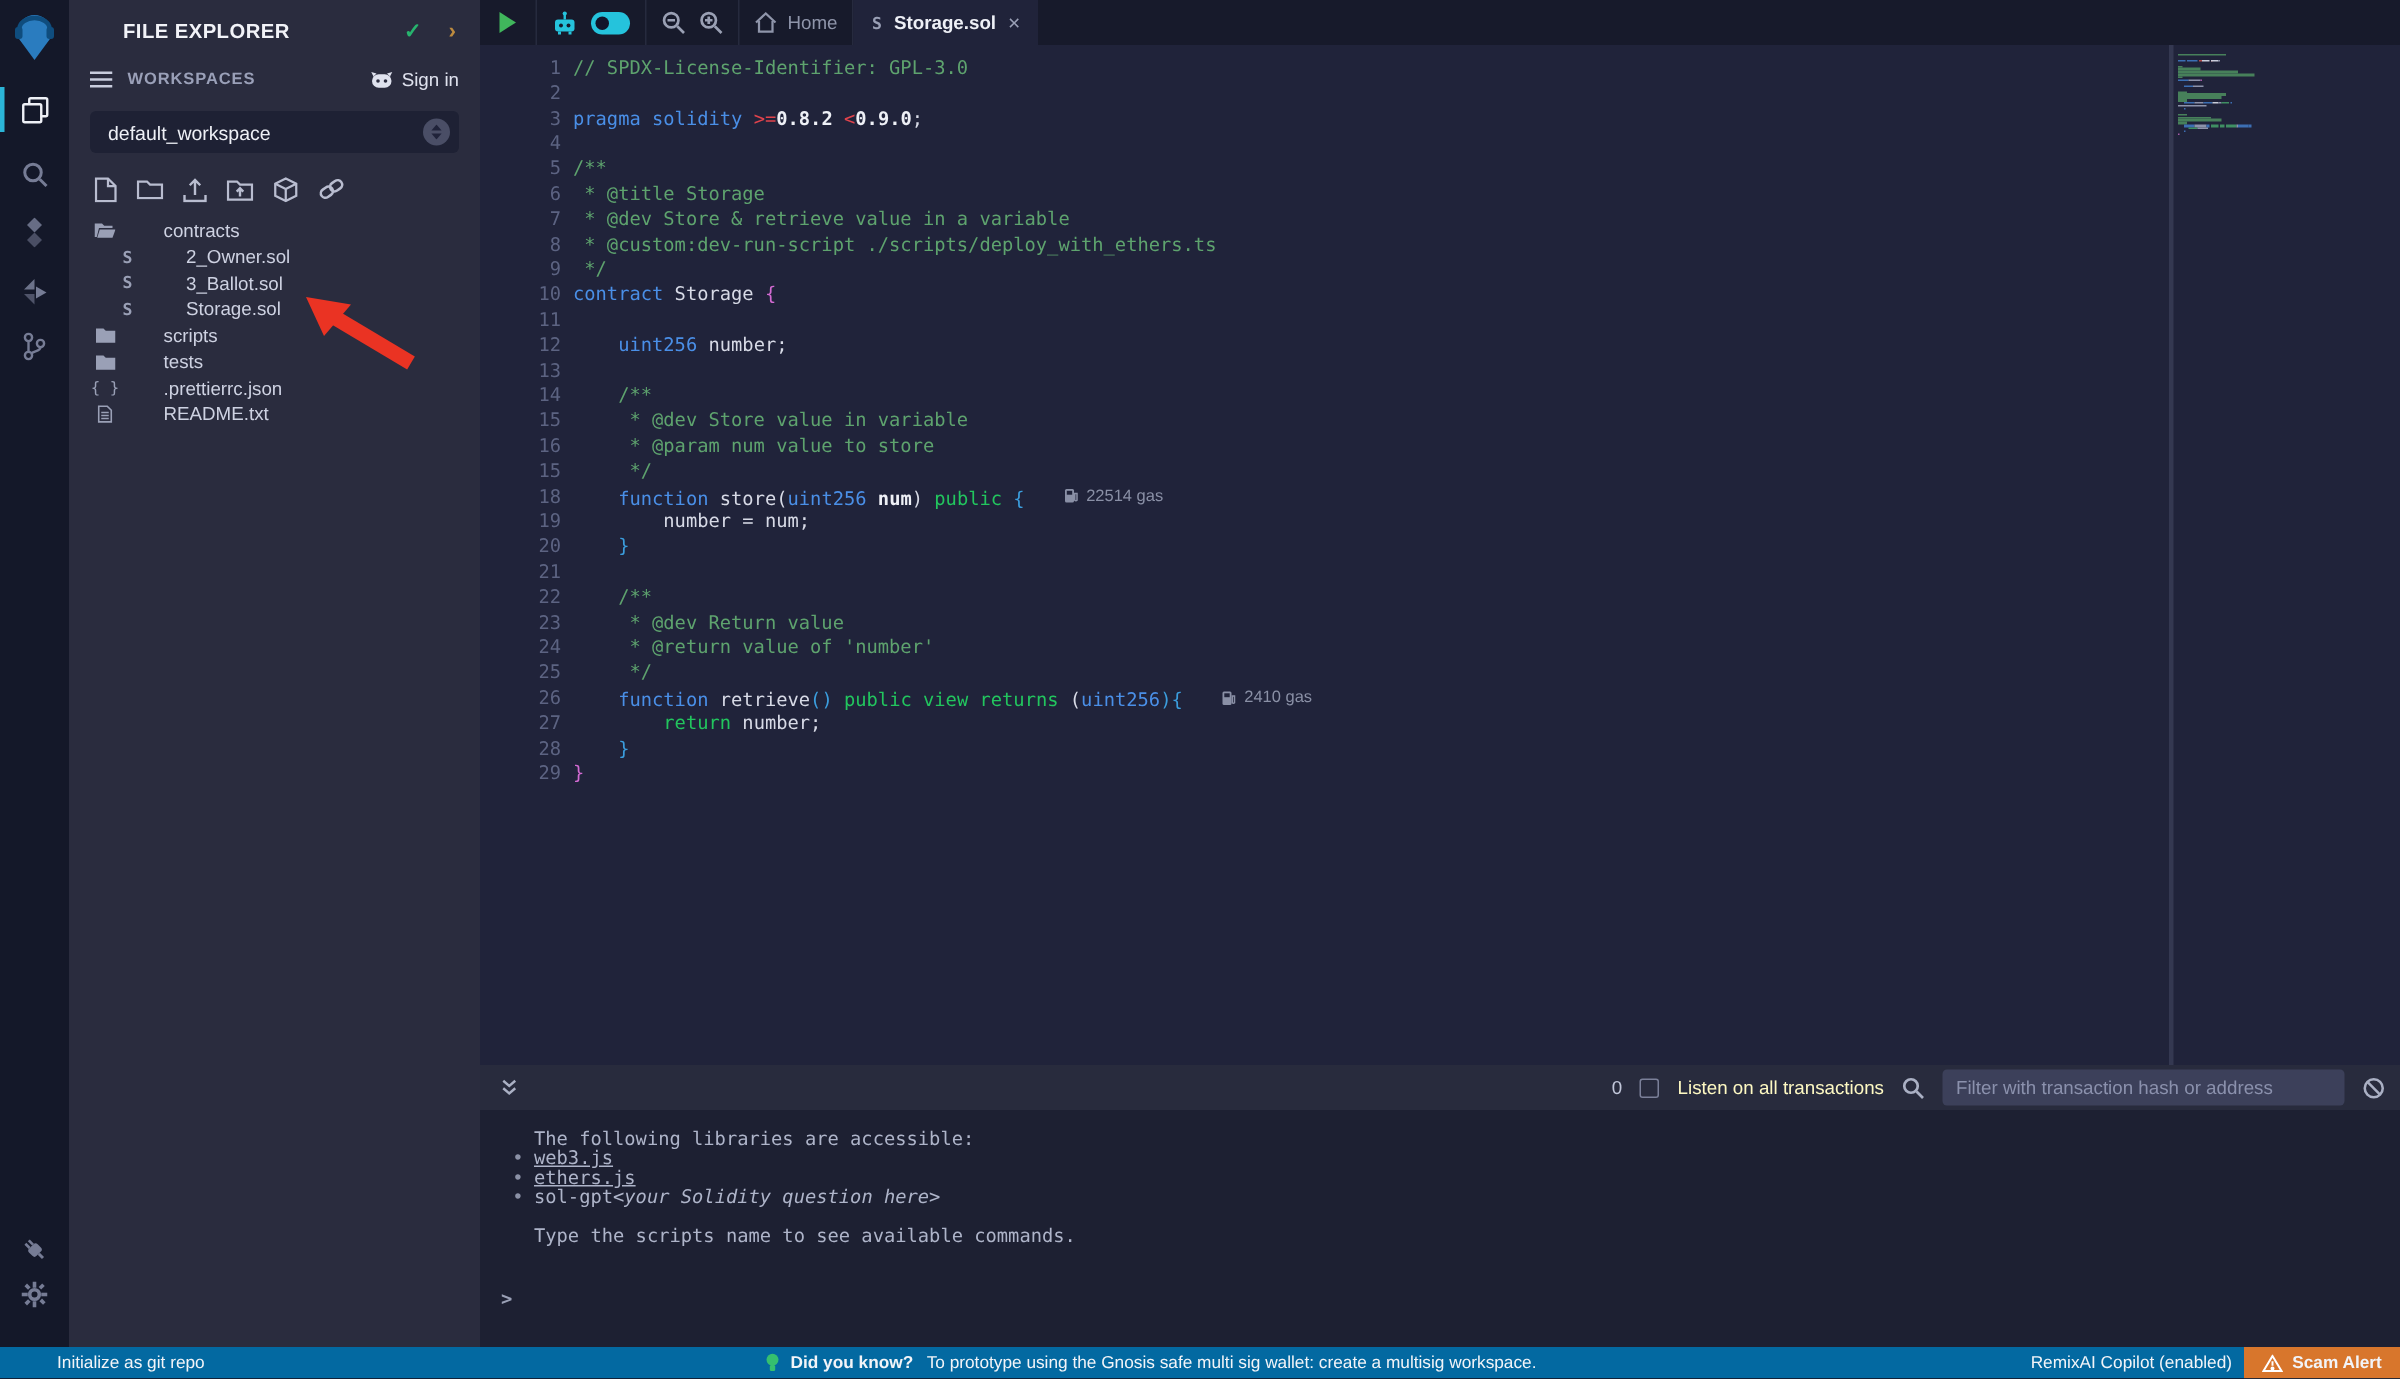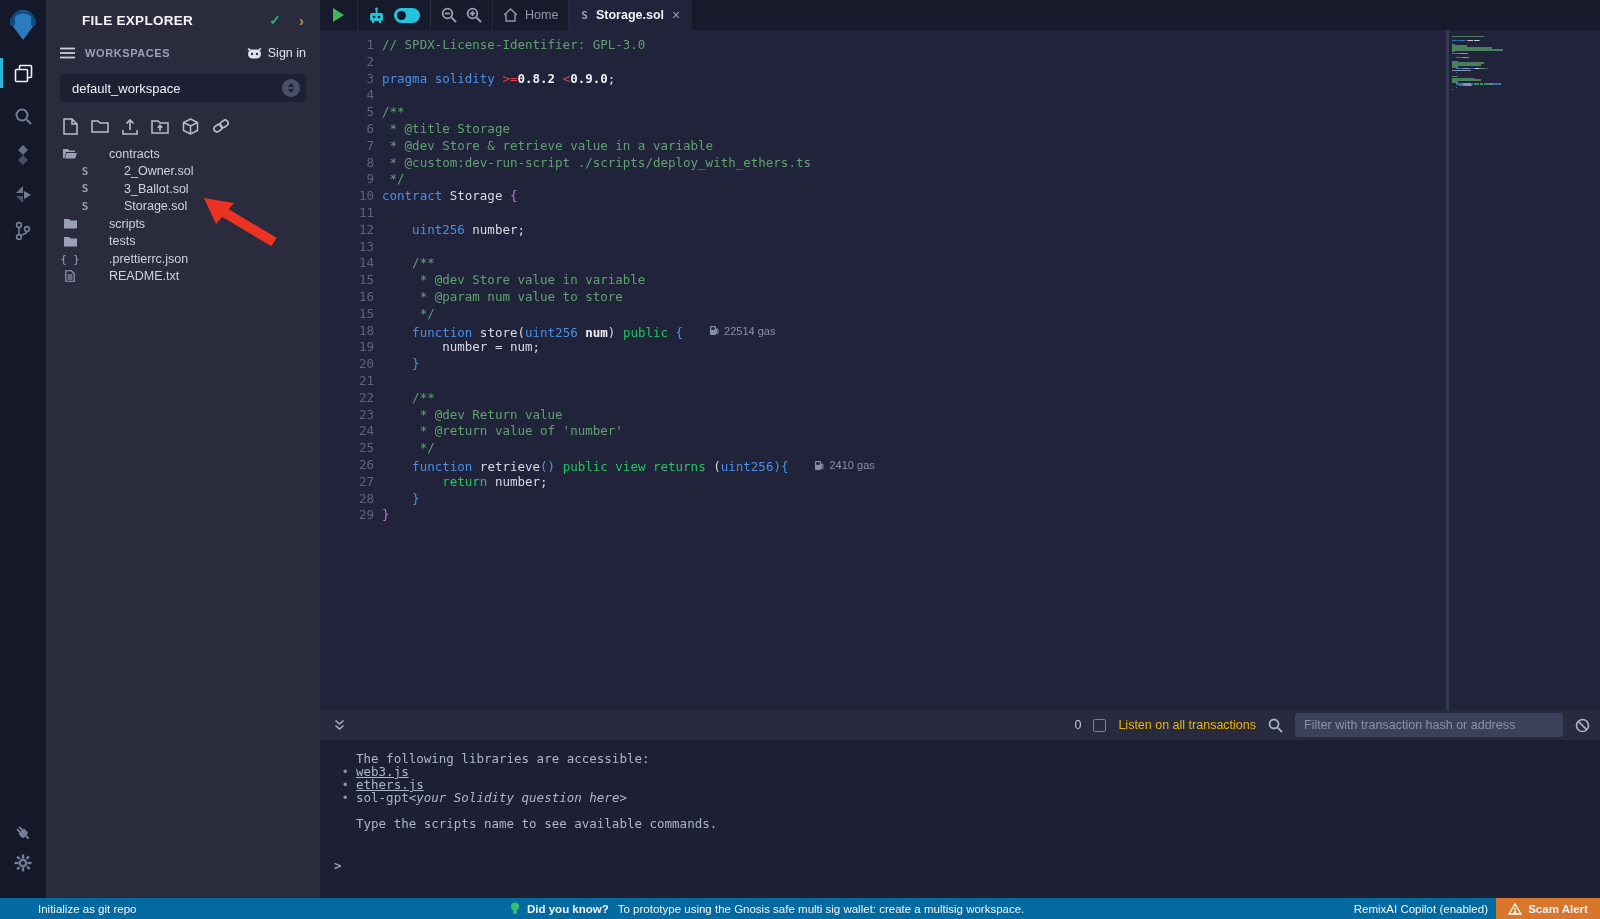--- a/index.html
+++ b/index.html
@@ -58,21 +58,21 @@
   .gas-note { display:inline-flex; align-items:center; gap:5px; margin-left:26px; color:#8a90a6; font-size:11px; font-family:"Liberation Sans",sans-serif; }
   .scroll-strip { position:absolute; right:151px; top:0; width:3px; height:100%; background:#343851; }
   .minimap { position:absolute; right:56px; top:6px; width:92px; }
   .mm-line { display:flex; height:1.9px; align-items:flex-start; }
   .mm-line span { height:1.3px; display:block; }
   
   .terminal { position:absolute; left:0; right:0; top:710px; bottom:0; background:#1d2032; }
   .term-bar { height:30px; background:#282b3d; display:flex; align-items:center; padding:0 10px; gap:12px; }
   .term-badge { margin-left:auto; color:#c2c7da; font-size:12.5px; }
   .term-check { width:13px; height:13px; border:1px solid #7b8099; border-radius:2px; background:transparent; cursor:pointer; }
-  .term-listen { color:#eab308; font-size:12.5px; }
+  .term-listen { color:#fef9c3; font-size:12.5px; }
   .term-filter { width:268px; height:24px; background:#3c405a; border:none; border-radius:3px; color:#dfe2ee; font-size:12.5px; padding:0 9px; outline:none; font-family:"Liberation Sans",sans-serif; }
   .term-filter::placeholder { color:#8b91ad; }
   .term-content { position:absolute; left:0; right:0; top:30px; bottom:0; font-family:"DejaVu Sans Mono",monospace; font-size:12.5px; line-height:13px; color:#aeb4c9; padding-top:12px; }
   .t-line { padding-left:36px; height:13px; }
   .t-bullet { display:flex; height:13px; }
   .t-bullet .dot { width:36px; text-align:right; padding-right:7px; color:#8b91a6; }
   .t-link { text-decoration:underline; color:#aeb4c9; cursor:pointer; }
   .t-italic { font-style:italic; }
   .prompt { position:absolute; left:14px; bottom:26px; color:#9aa0b6; font-weight:bold; }
   .dbl-chev { display:flex; flex-direction:column; color:#aab0c4; cursor:pointer; line-height:0; margin-left:4px; }

